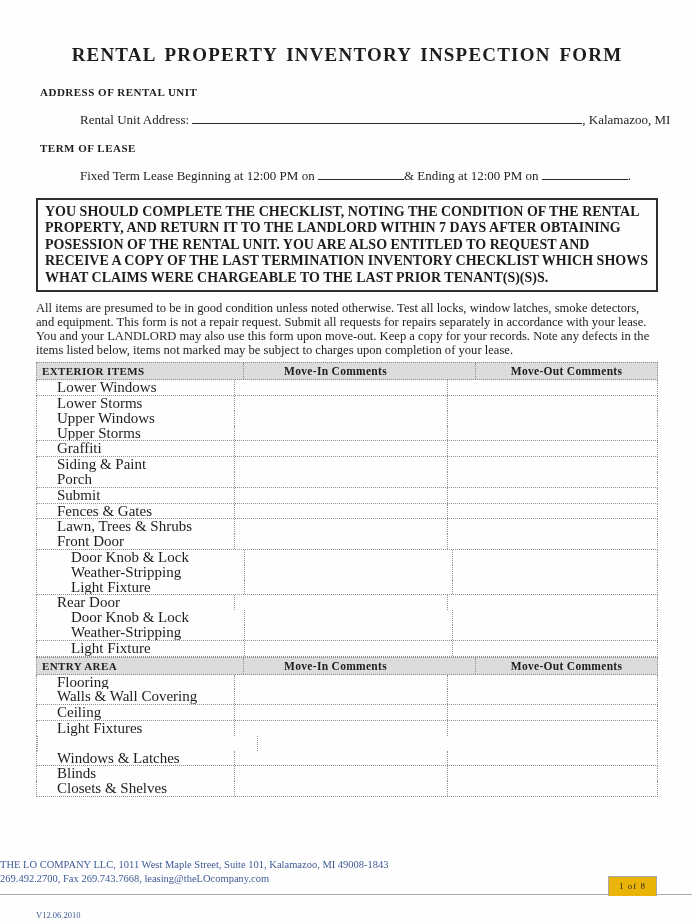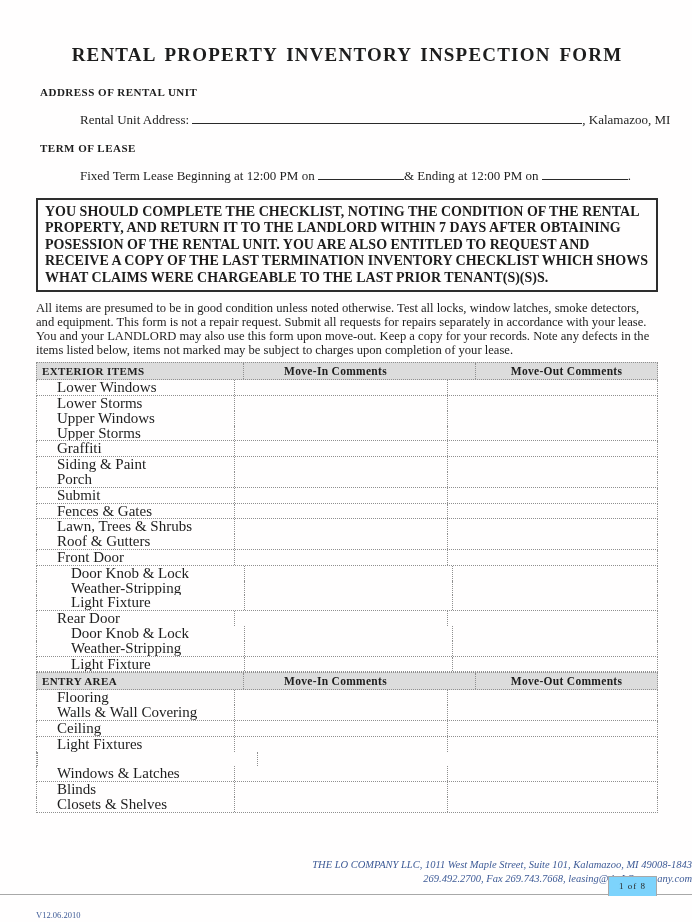--- a/index.html
+++ b/index.html
@@ -25,24 +25,24 @@
   .ccell{overflow:hidden;white-space:nowrap;}
   .c1{width:29.6%;}
   .c2{width:35.4%;border-left:1px dotted #8f8f8f;}
   .c3{width:35%;border-left:1px dotted #8f8f8f;}
   .htitle{font-size:11px;font-weight:700;letter-spacing:0.4px;padding-left:5px;line-height:16px;}
   .hcol{font-size:11.5px;font-weight:700;text-align:center;line-height:16px;letter-spacing:0.3px;}
   .lbl{font-size:15px;line-height:14.6px;}
   .ind1{padding-left:20px;}
   .ind2{padding-left:34px;}
   
-  .footer-center{position:absolute;left:0;right:0;top:858px;text-align:right;color:#3d5a96;font-style:italic;font-size:10.5px;line-height:13.5px;}
+  .footer-center{position:absolute;left:0;right:0;top:858px;text-align:left;color:#3d5a96;font-size:10.5px;line-height:13.5px;}
   .footer-version{position:absolute;left:36px;top:910px;color:#3d5a96;font-size:8.5px;}
   .footer-line{position:absolute;left:0;right:0;top:894px;border-top:1px solid #a8a8a8;}
-  .page-tab{position:absolute;right:35px;top:876px;width:47px;height:19px;background:#7dd3fc;
+  .page-tab{position:absolute;right:35px;top:876px;width:47px;height:19px;background:#eab308;
     border:1px solid #a8a8a8;border-bottom:none;z-index:2;
     font-size:9px;text-align:center;line-height:18px;letter-spacing:1px;color:#2a2a2a;}
 </style>
 </head>
 <body>
 
 <div class="page">
   <div class="content">
 
     <h1 class="doc-title">RENTAL PROPERTY INVENTORY INSPECTION FORM</h1>
@@ -110,25 +110,20 @@
           <div class="ccell c2"></div>
           <div class="ccell c3"></div>
         </div>
         <div class="crow sep">
           <div class="ccell c1 lbl ind1">Fences &amp; Gates</div>
           <div class="ccell c2"></div>
           <div class="ccell c3"></div>
         </div>
         <div class="crow">
           <div class="ccell c1 lbl ind1">Lawn, Trees &amp; Shrubs</div>
-          <div class="ccell c2"></div>
-          <div class="ccell c3"></div>
-        </div>
-        <div class="crow sep">
-          <div class="ccell c1 lbl ind1">Roof &amp; Gutters</div>
           <div class="ccell c2"></div>
           <div class="ccell c3"></div>
         </div>
         <div class="crow sep">
           <div class="ccell c1 lbl ind1">Front Door</div>
           <div class="ccell c2"></div>
           <div class="ccell c3"></div>
         </div>
         <div class="crow">
           <div class="ccell c1 lbl ind2">Door Knob &amp; Lock</div>

